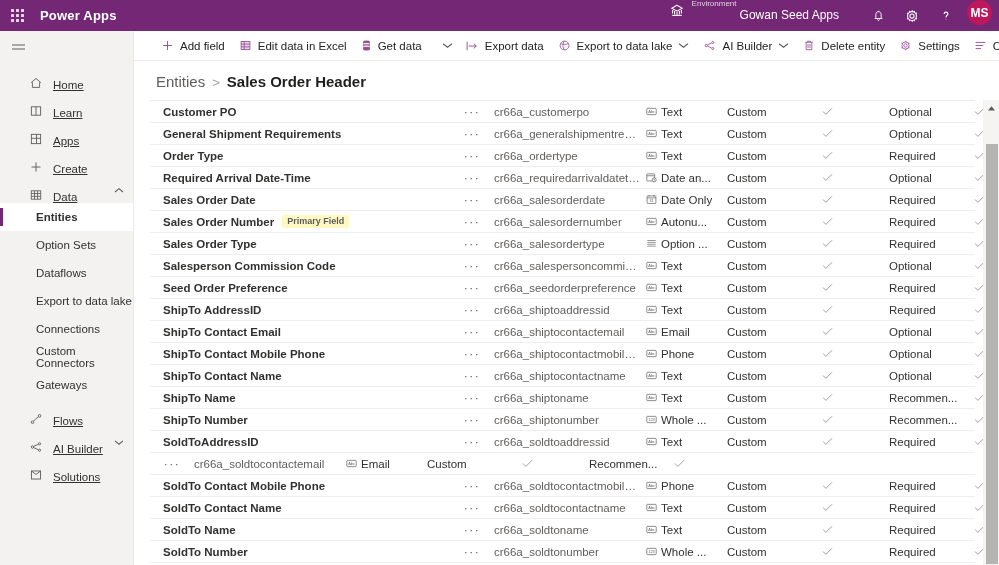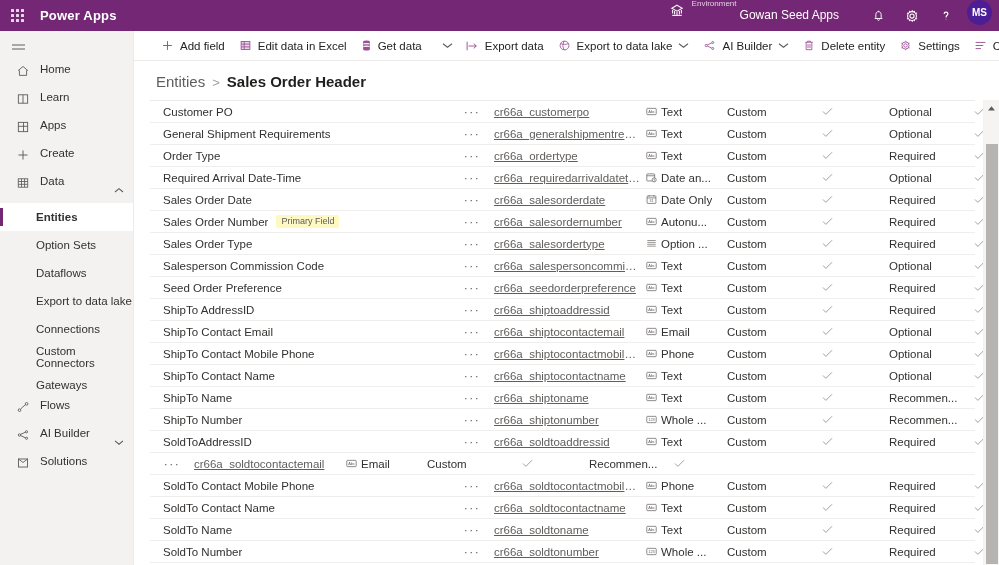--- a/index.html
+++ b/index.html
@@ -48,22 +48,22 @@
   .env-label { font-size: 8px; color: #e3cfe3; display: block; }
   .env-name { font-size: 12px; color: #ffffff; display: block; margin-top: 1px; padding-left: 48px; }
   .suite-icon-btn {
     width: 34px; height: 31px;
     display: flex; align-items: center; justify-content: center;
     cursor: pointer;
   }
   .suite-icon-btn svg { display: block; }
   .avatar {
     width: 25px; height: 25px; border-radius: 50%;
-    background: #4c1d95;
-    color: #fff; font-size: 10px; font-weight: bold;
+    background: #be185d;
+    color: #fff; font-size: 12px; font-weight: bold;
     display: flex; align-items: center; justify-content: center;
     margin: 0 7px 0 4px; cursor: pointer;
   }
 
   
   .shell { display: flex; height: 534px; }
 
   
   .leftnav {
     width: 134px; min-width: 134px;
@@ -71,26 +71,27 @@
     border-right: 1px solid #edebe9;
     padding-top: 2px;
     position: relative;
   }
   .hamburger {
     height: 30px; display: flex; align-items: center;
     padding-left: 11px; cursor: pointer;
   }
   .nav-item {
     height: 28px;
-    display: flex; align-items: flex-start;
+    display: flex; align-items: flex-end;
     font-size: 11.5px;
     color: #323130;
-    padding-left: 15px;
+    padding-left: 28px;
     cursor: pointer;
     position: relative;
+    text-decoration: underline;
   }
   .nav-ico {
     width: 16px; min-width: 16px; height: 16px;
     margin-right: 9px;
     display: flex; align-items: center; justify-content: center;
   }
   .nav-chevron { position: absolute; right: 9px; top: 9px; }
   .nav-sub {
     height: 28px;
     display: flex; align-items: center;
@@ -160,21 +161,21 @@
     border-bottom: 1px solid #f0eeec;
     font-size: 11.5px;
     color: #323130;
     margin-right: 24px;
     cursor: pointer;
   }
   .c-name {
     width: 300px; min-width: 300px;
     padding-left: 13px;
     display: flex; align-items: center;
-    overflow: hidden; white-space: nowrap;
+    overflow: hidden; white-space: nowrap; font-weight: bold;
   }
   .c-name .nm { overflow: hidden; text-overflow: ellipsis; }
   .pf-badge {
     margin-left: 8px;
     background: #fef9c3;
     color: #5c5c5c;
     font-size: 9px;
     padding: 1px 5px 2px 5px;
     border-radius: 2px;
     white-space: nowrap;
@@ -184,21 +185,20 @@
     text-align: center;
     color: #605e5c;
     letter-spacing: 1.5px;
     font-size: 12px;
   }
   .c-logical {
     width: 152px; min-width: 152px;
     color: #605e5c;
     overflow: hidden; text-overflow: ellipsis; white-space: nowrap;
     padding-right: 6px;
-    text-decoration: underline;
   }
   .c-type {
     width: 81px; min-width: 81px;
     display: flex; align-items: center;
     color: #323130;
     overflow: hidden; white-space: nowrap;
   }
   .c-type .ti { margin-right: 4px; display: flex; align-items: center; }
   .c-type .tl { overflow: hidden; text-overflow: ellipsis; }
   .c-custom {

